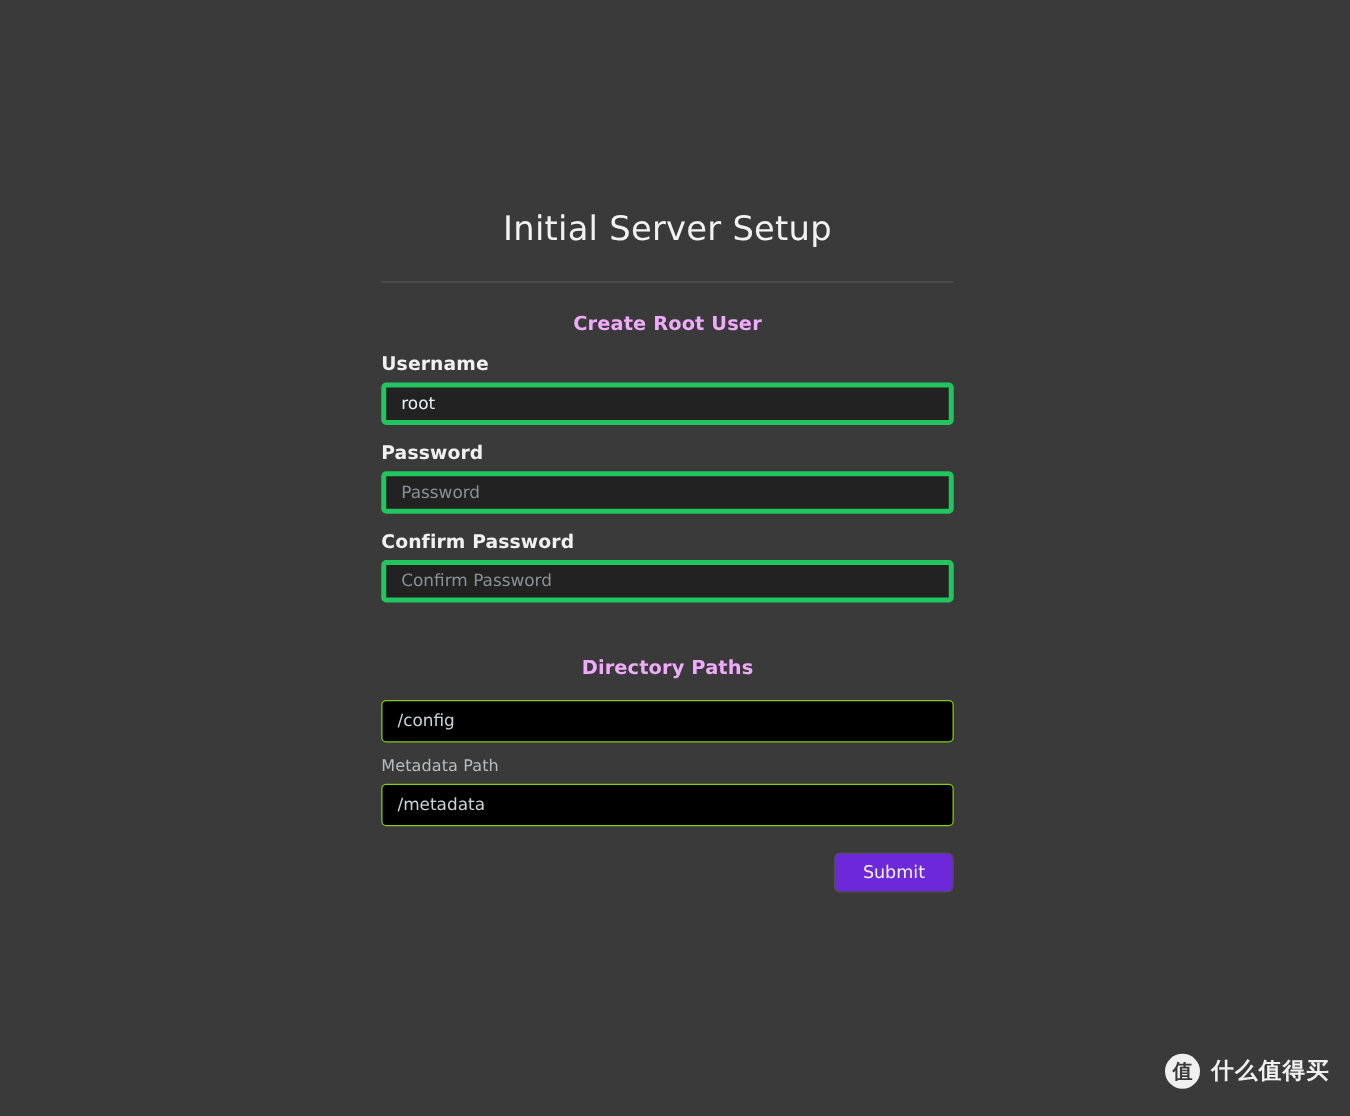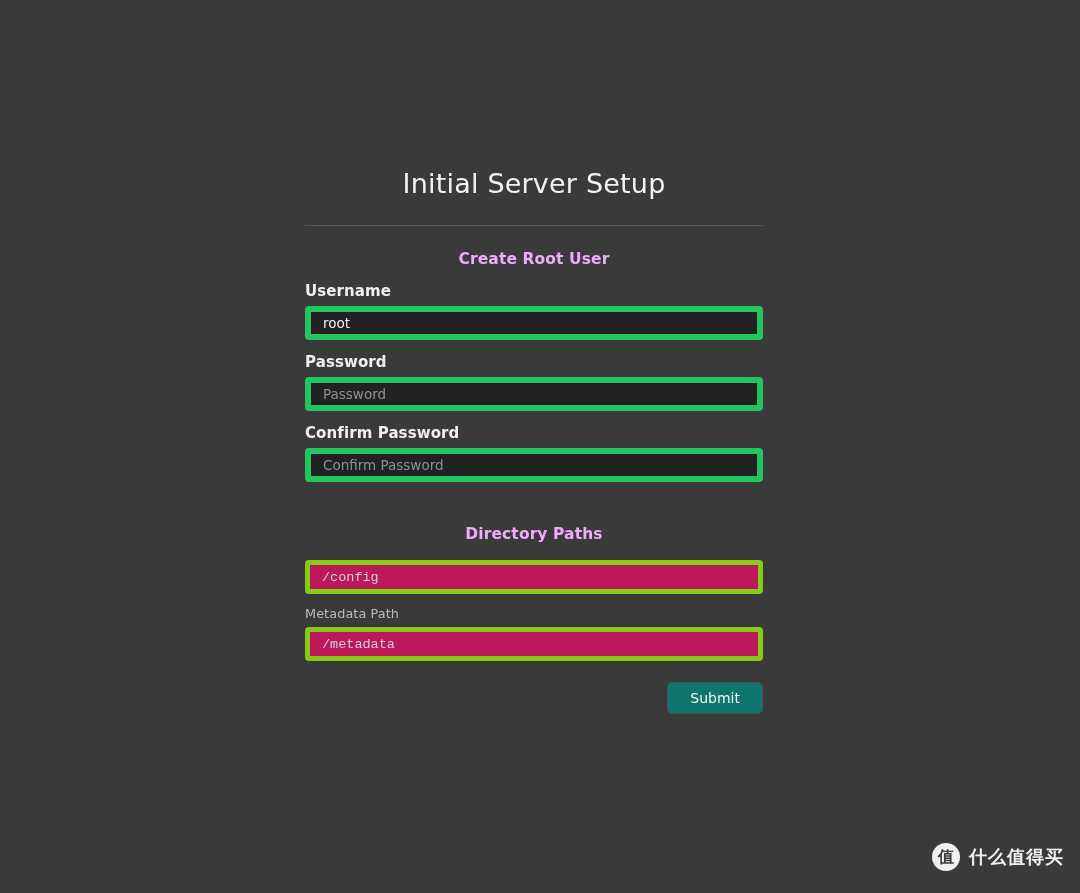--- a/index.html
+++ b/index.html
@@ -81,60 +81,59 @@
     font-weight: normal;
     color: #b9bbbd;
     font-size: 12.8px;
   }
 
   .field-input {
     display: block;
     width: 100%;
     height: 34px;
     border-radius: 4px;
-    border: 6px solid #22c55e;
+    border: 4px solid #22c55e;
     background: #222222;
     color: #eceff1;
     font-family: "DejaVu Sans", "Liberation Sans", sans-serif;
     font-size: 13.5px;
     padding: 0 12px;
     line-height: 32px;
     outline: none;
   }
 
   .field-input::placeholder {
     color: #8c9095;
     opacity: 1;
   }
 
   .field-input.readonly {
-    background: #be185d;
-    border: 5px solid #84cc16;
+    background: #000000;
+    border: 1px solid #84cc16;
     color: #cfd2d4;
-    font-family: Liberation Mono, monospace;
   }
 
   .field-input.readonly::placeholder {
     color: #cfd2d4;
     opacity: 1;
   }
 
   .field.path {
     margin-bottom: 12px;
   }
 
   
   .actions {
     margin-top: 21px;
     display: flex;
     justify-content: flex-end;
   }
 
   .submit-button {
-    background: #0f766e;
+    background: #6d28d9;
     border: 1px solid #4e4e4e;
     border-radius: 5px;
     color: #f3f3f3;
     font-family: "DejaVu Sans", "Liberation Sans", sans-serif;
     font-size: 14px;
     padding: 0 22px;
     height: 32px;
     line-height: 30px;
     cursor: pointer;
   }

